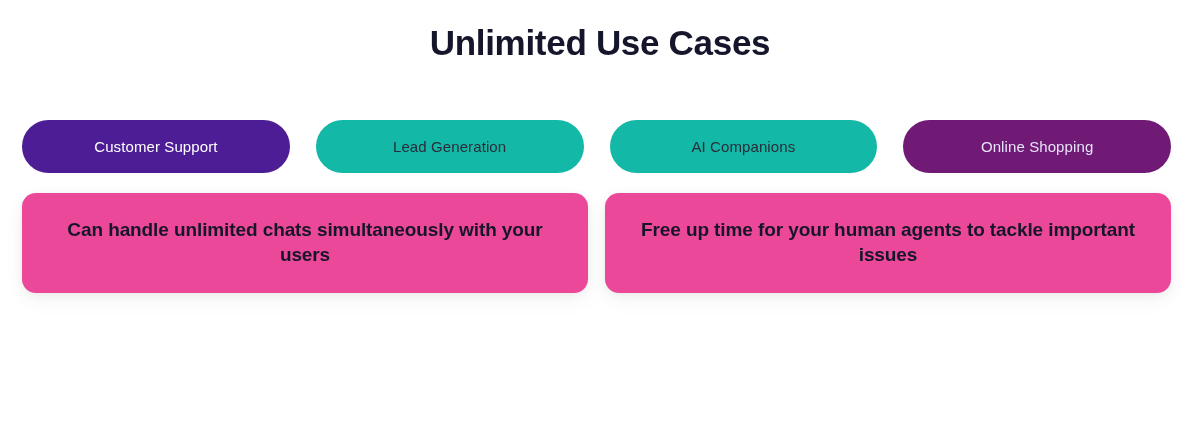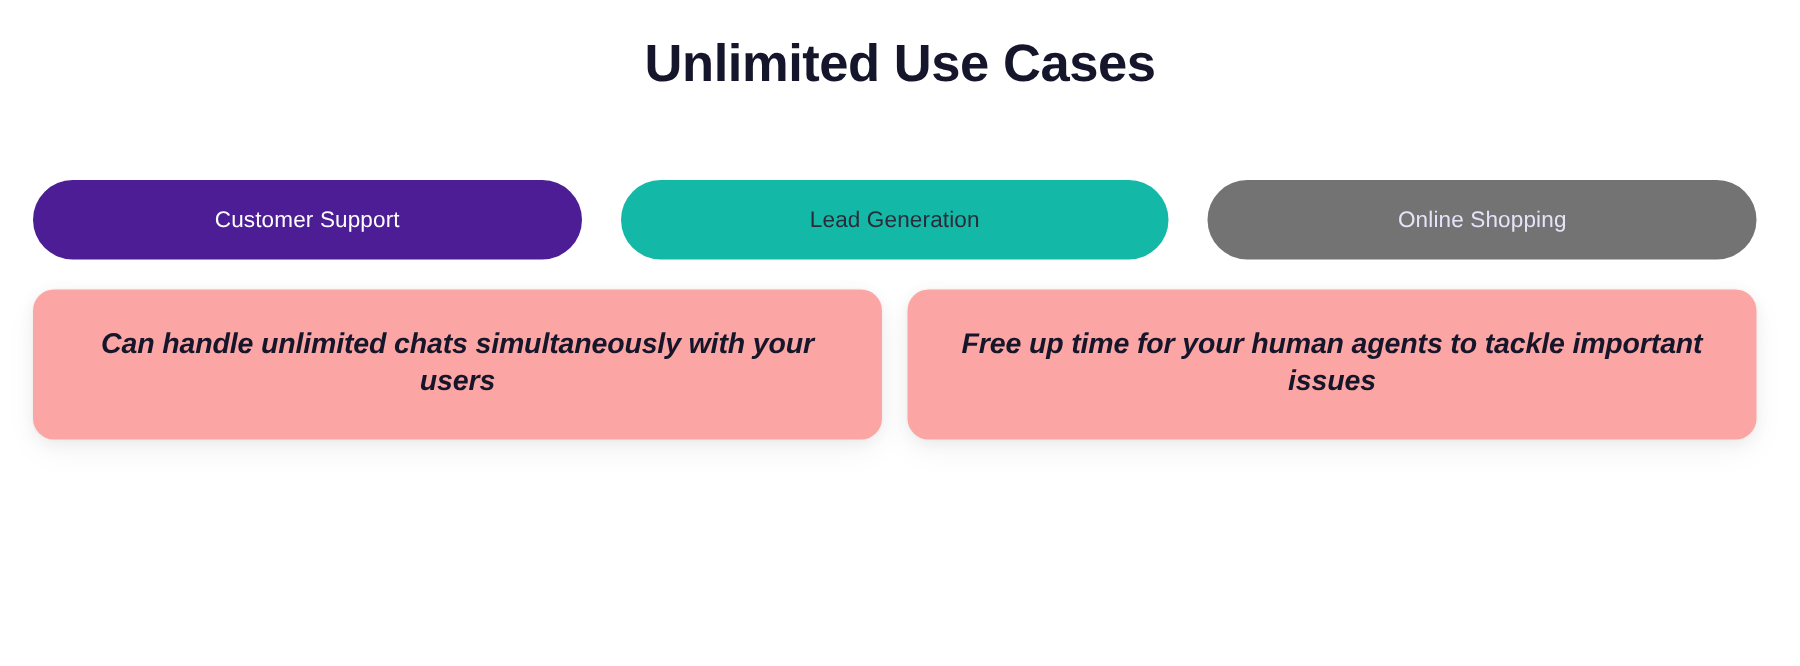--- a/index.html
+++ b/index.html
@@ -63,68 +63,68 @@
     font-weight: 400;
   }
 
   .tab.active {
     background: #4c1d95;
     color: #ffffff;
     font-weight: 400;
   }
 
   .tab.hover {
-    background: #737373;
+    background: #701a75;
     color: #e6e3f9;
     font-weight: 400;
   }
 
   
   .cards {
     position: absolute;
     top: 193px;
     left: 22px;
     width: 1149px;
     height: 228px;
     display: grid;
     grid-template-columns: 566px 566px;
     grid-template-rows: 100px 100px;
     column-gap: 17px;
     row-gap: 28px;
   }
 
   .card {
-    background: #fca5a5;
+    background: #ec4899;
     border-radius: 14px;
     box-shadow: 0 2px 10px rgba(17, 17, 34, 0.055),
                 0 8px 22px rgba(17, 17, 34, 0.045),
                 0 0 0 1px rgba(17, 17, 34, 0.012);
     padding: 24px 30px 0 30px;
     text-align: center;
-    font-style: italic;
   }
 
   .card-text {
     font-size: 19px;
     line-height: 25px;
     font-weight: 700;
     color: #16162a;
     letter-spacing: -0.1px;
   }
 </style>
 </head>
 <body>
 
 <div class="section">
 
   <h1 class="heading">Unlimited Use Cases</h1>
 
   <div class="tabs">
     <button class="tab active">Customer Support</button>
     <button class="tab">Lead Generation</button>
+    <button class="tab">AI Companions</button>
     <button class="tab hover">Online Shopping</button>
   </div>
 
   <div class="cards">
     <div class="card">
       <div class="card-text">Can handle unlimited chats simultaneously with your users</div>
     </div>
     <div class="card">
       <div class="card-text">Free up time for your human agents to tackle important issues</div>
     </div>

